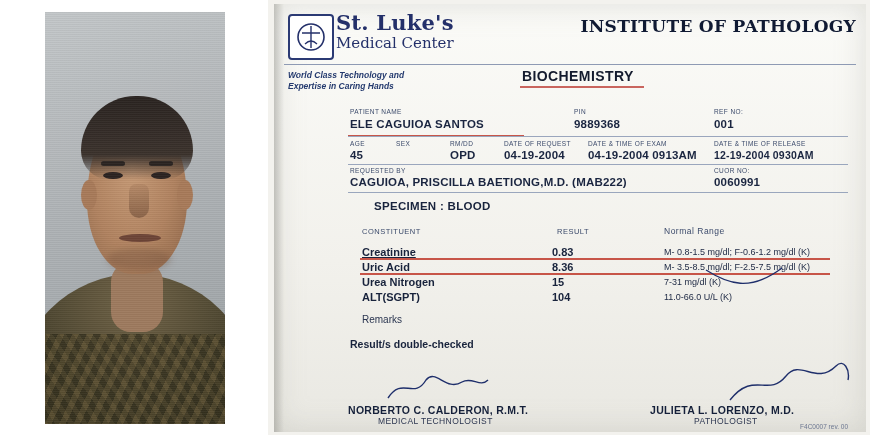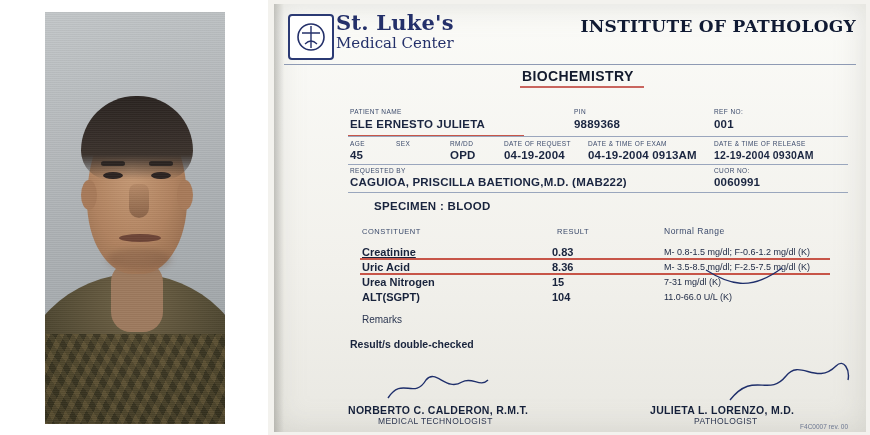--- a/index.html
+++ b/index.html
@@ -303,28 +303,32 @@
         </svg>
       </div>
 
       <div class="brand">
         <div class="b1">St. Luke's</div>
         <div class="b2">Medical Center</div>
       </div>
 
       <div class="inst">INSTITUTE OF PATHOLOGY</div>
 
+      <div class="tagline">
+        <div>World Class Technology and</div>
+        <div>Expertise in Caring Hands</div>
+      </div>
 
       <div class="rule" style="left:10px; width:572px; top:60px;"></div>
 
       <div class="section-title">BIOCHEMISTRY</div>
       <div class="section-underline"></div>
 
       <div class="lbl" style="left:76px; top:104px;">PATIENT NAME</div>
-      <div class="val" style="left:76px; top:114px;">ELE  ERNESTO JULIETA</div>
+      <div class="val" style="left:76px; top:114px;">ELE  CAGUIOA SANTOS</div>
       <div class="red-strike" style="left:74px; top:131px; width:176px;"></div>
 
       <div class="lbl" style="left:300px; top:104px;">PIN</div>
       <div class="val" style="left:300px; top:114px;">9889368</div>
 
       <div class="lbl" style="left:440px; top:104px;">REF NO:</div>
       <div class="val" style="left:440px; top:114px;">001</div>
 
       <div class="rule" style="left:74px; width:500px; top:132px; background:#9aa6bd;"></div>
 

